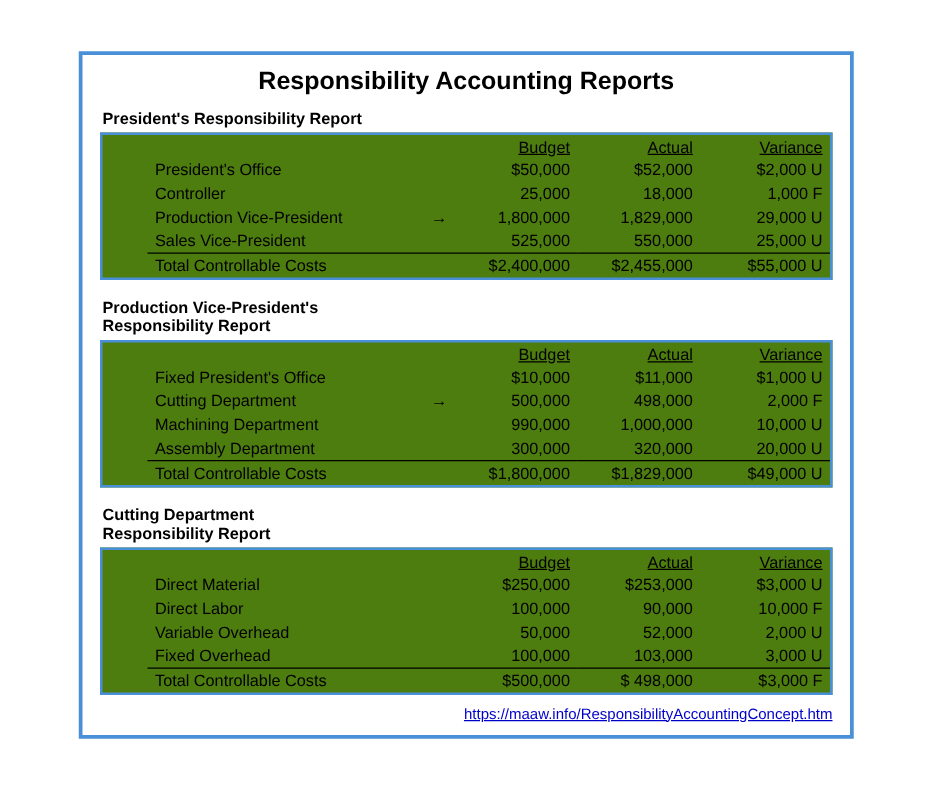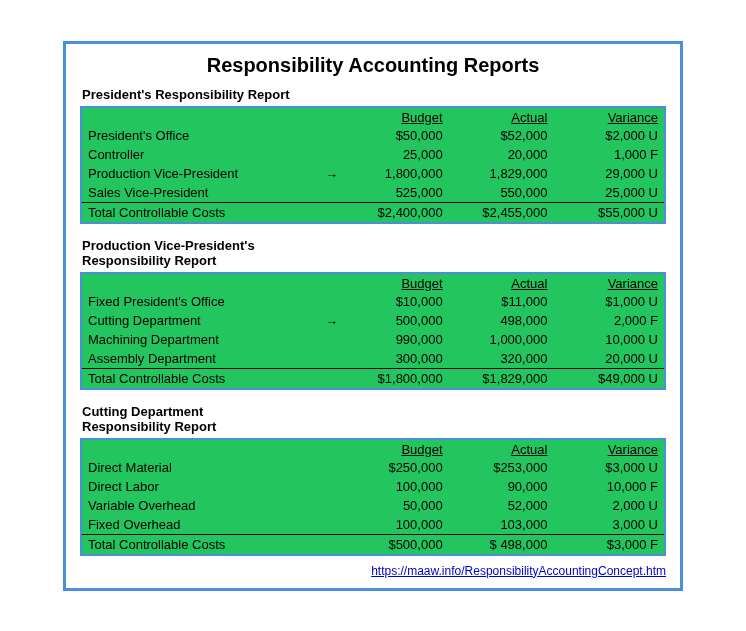--- a/index.html
+++ b/index.html
@@ -26,22 +26,23 @@
       margin-bottom: 10px;
     }
     .section-label {
       font-size: 13px;
       font-weight: bold;
       margin-bottom: 4px;
       padding-left: 2px;
     }
     .report-table-wrapper {
       border: 2px solid #4a90d9;
-      background: #22c55e;
+      background: #4d7c0f;
       margin-bottom: 8px;
+      padding-left: 36px;
     }
     table {
       width: 100%;
       border-collapse: collapse;
     }
     table td {
       padding: 2px 6px;
       vertical-align: middle;
     }
     .col-label { width: 45%; }
@@ -98,21 +99,21 @@
       </tr>
       <tr>
         <td class="col-label">President's Office</td>
         <td class="col-budget">$50,000</td>
         <td class="col-actual">$52,000</td>
         <td class="col-variance">$2,000 U</td>
       </tr>
       <tr>
         <td class="col-label">Controller</td>
         <td class="col-budget">25,000</td>
-        <td class="col-actual">20,000</td>
+        <td class="col-actual">18,000</td>
         <td class="col-variance">1,000 F</td>
       </tr>
       <tr>
         <td class="col-label">
           <div class="arrow-cell">
             <span style="margin-right:auto;">Production Vice-President</span>
             <span>→</span>
           </div>
         </td>
         <td class="col-budget">1,800,000</td>

